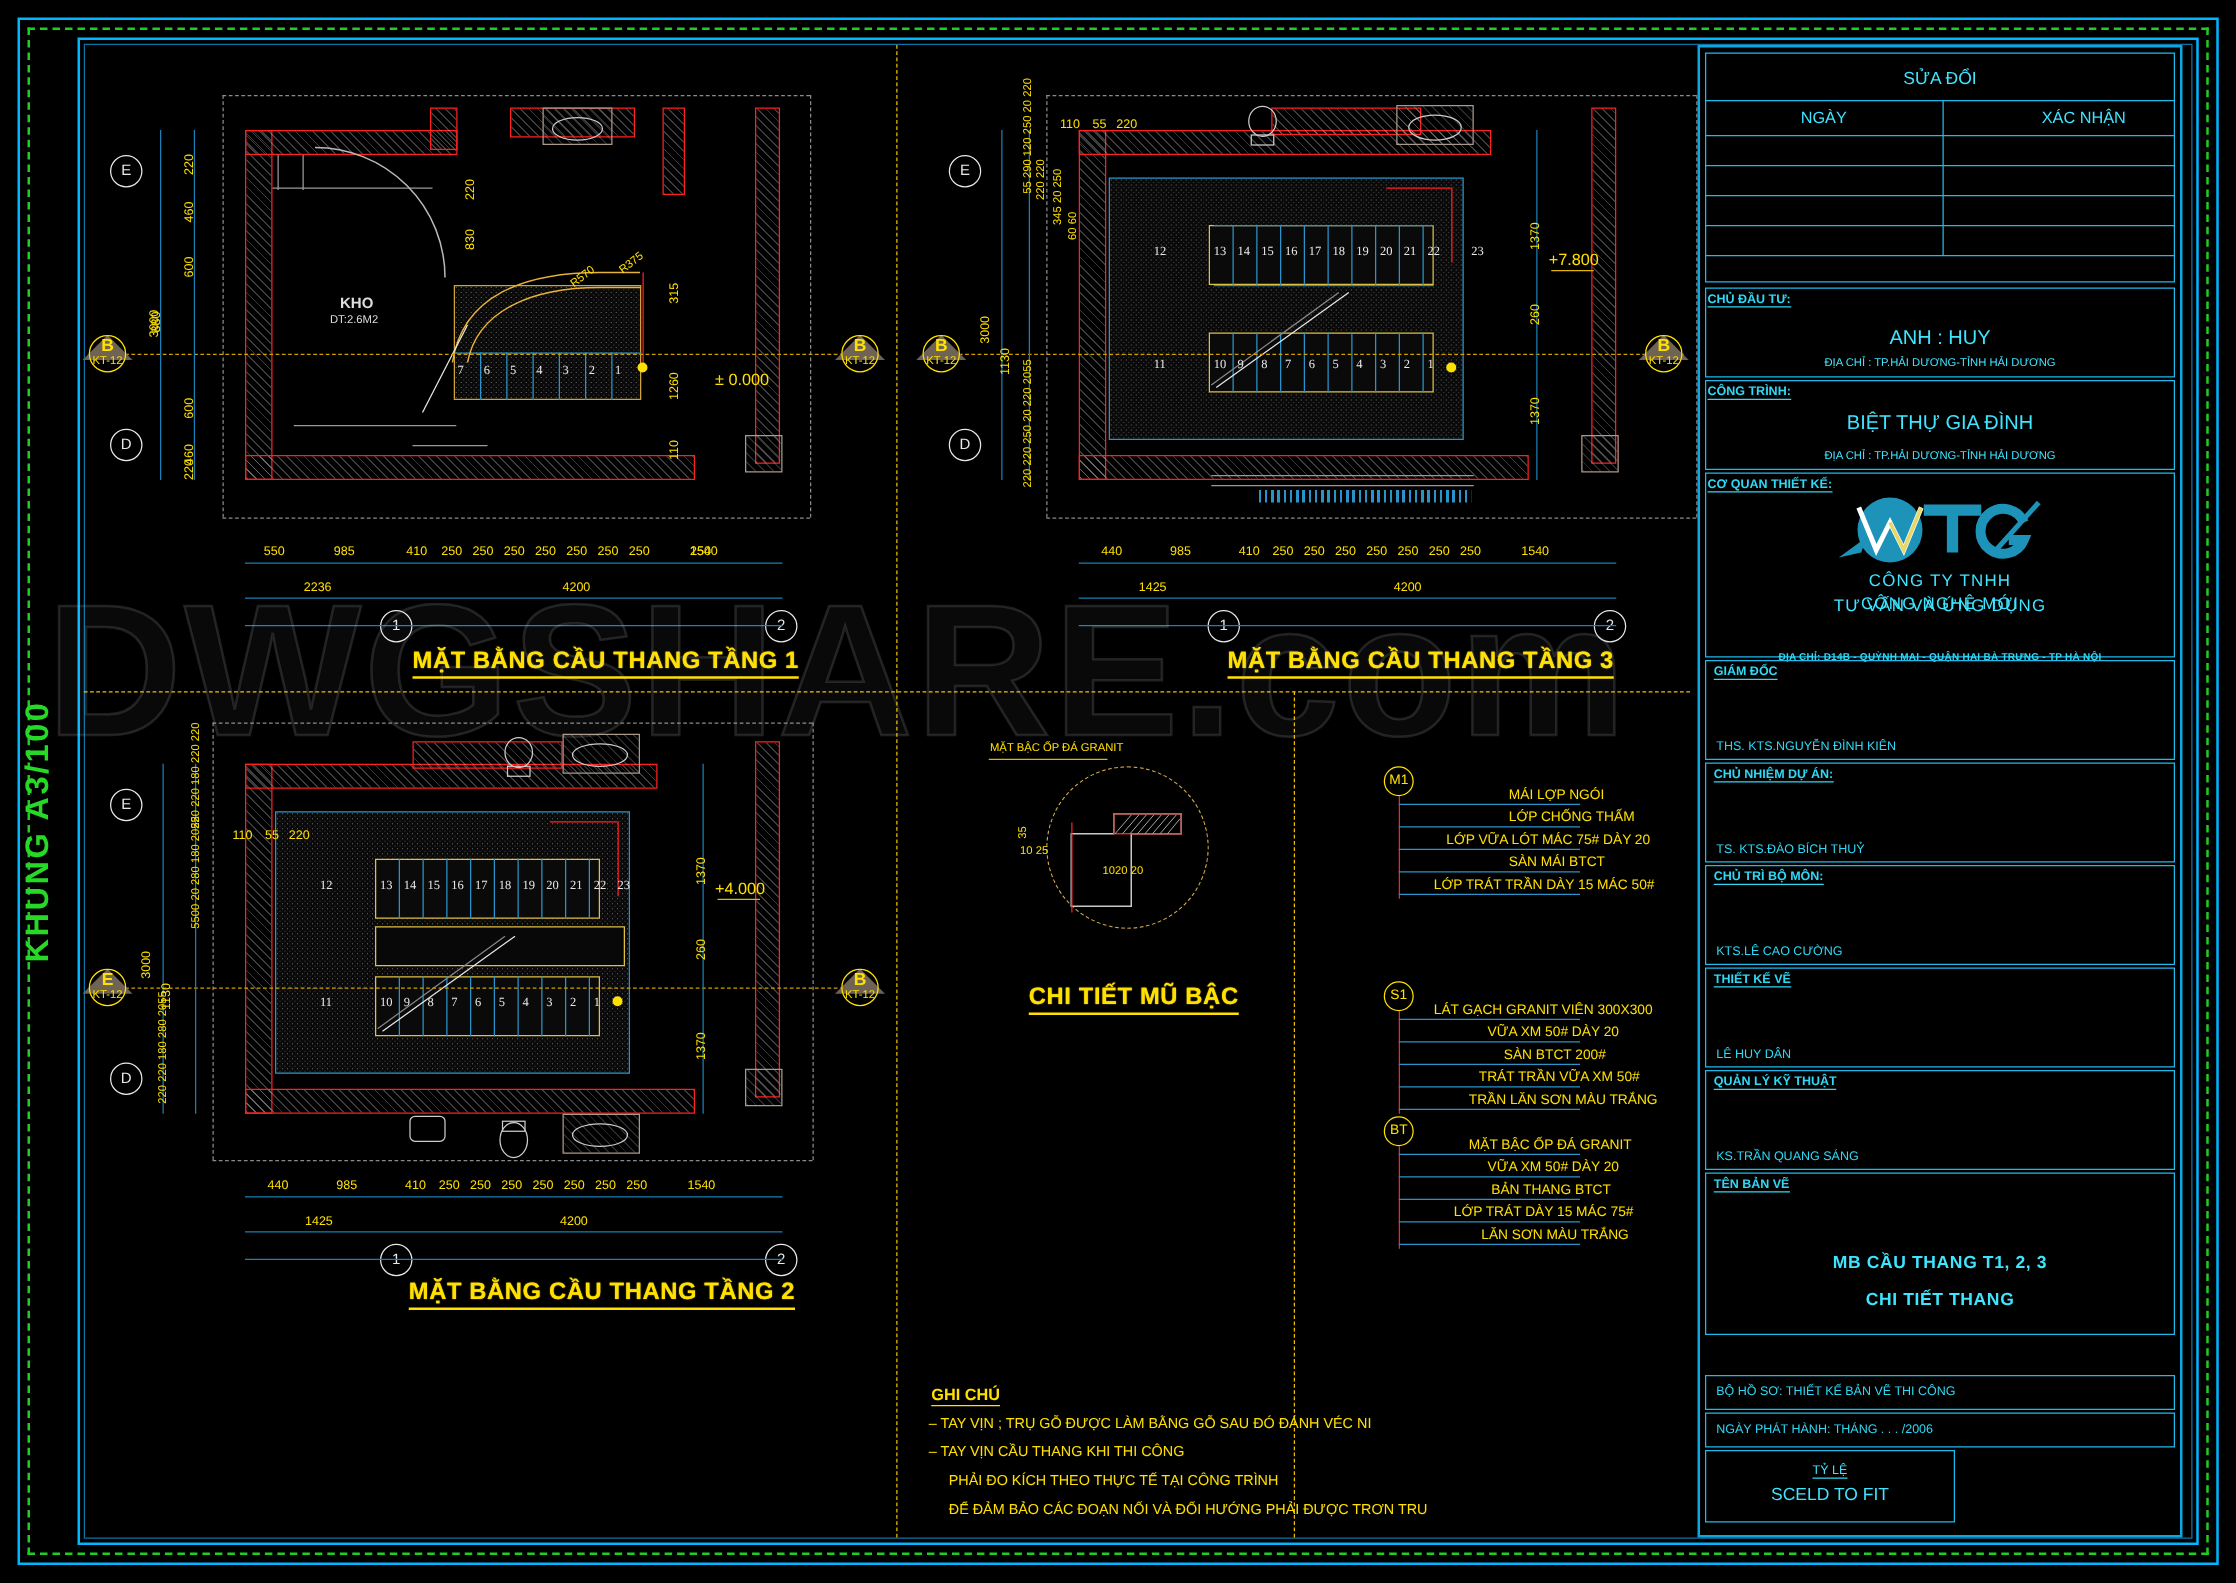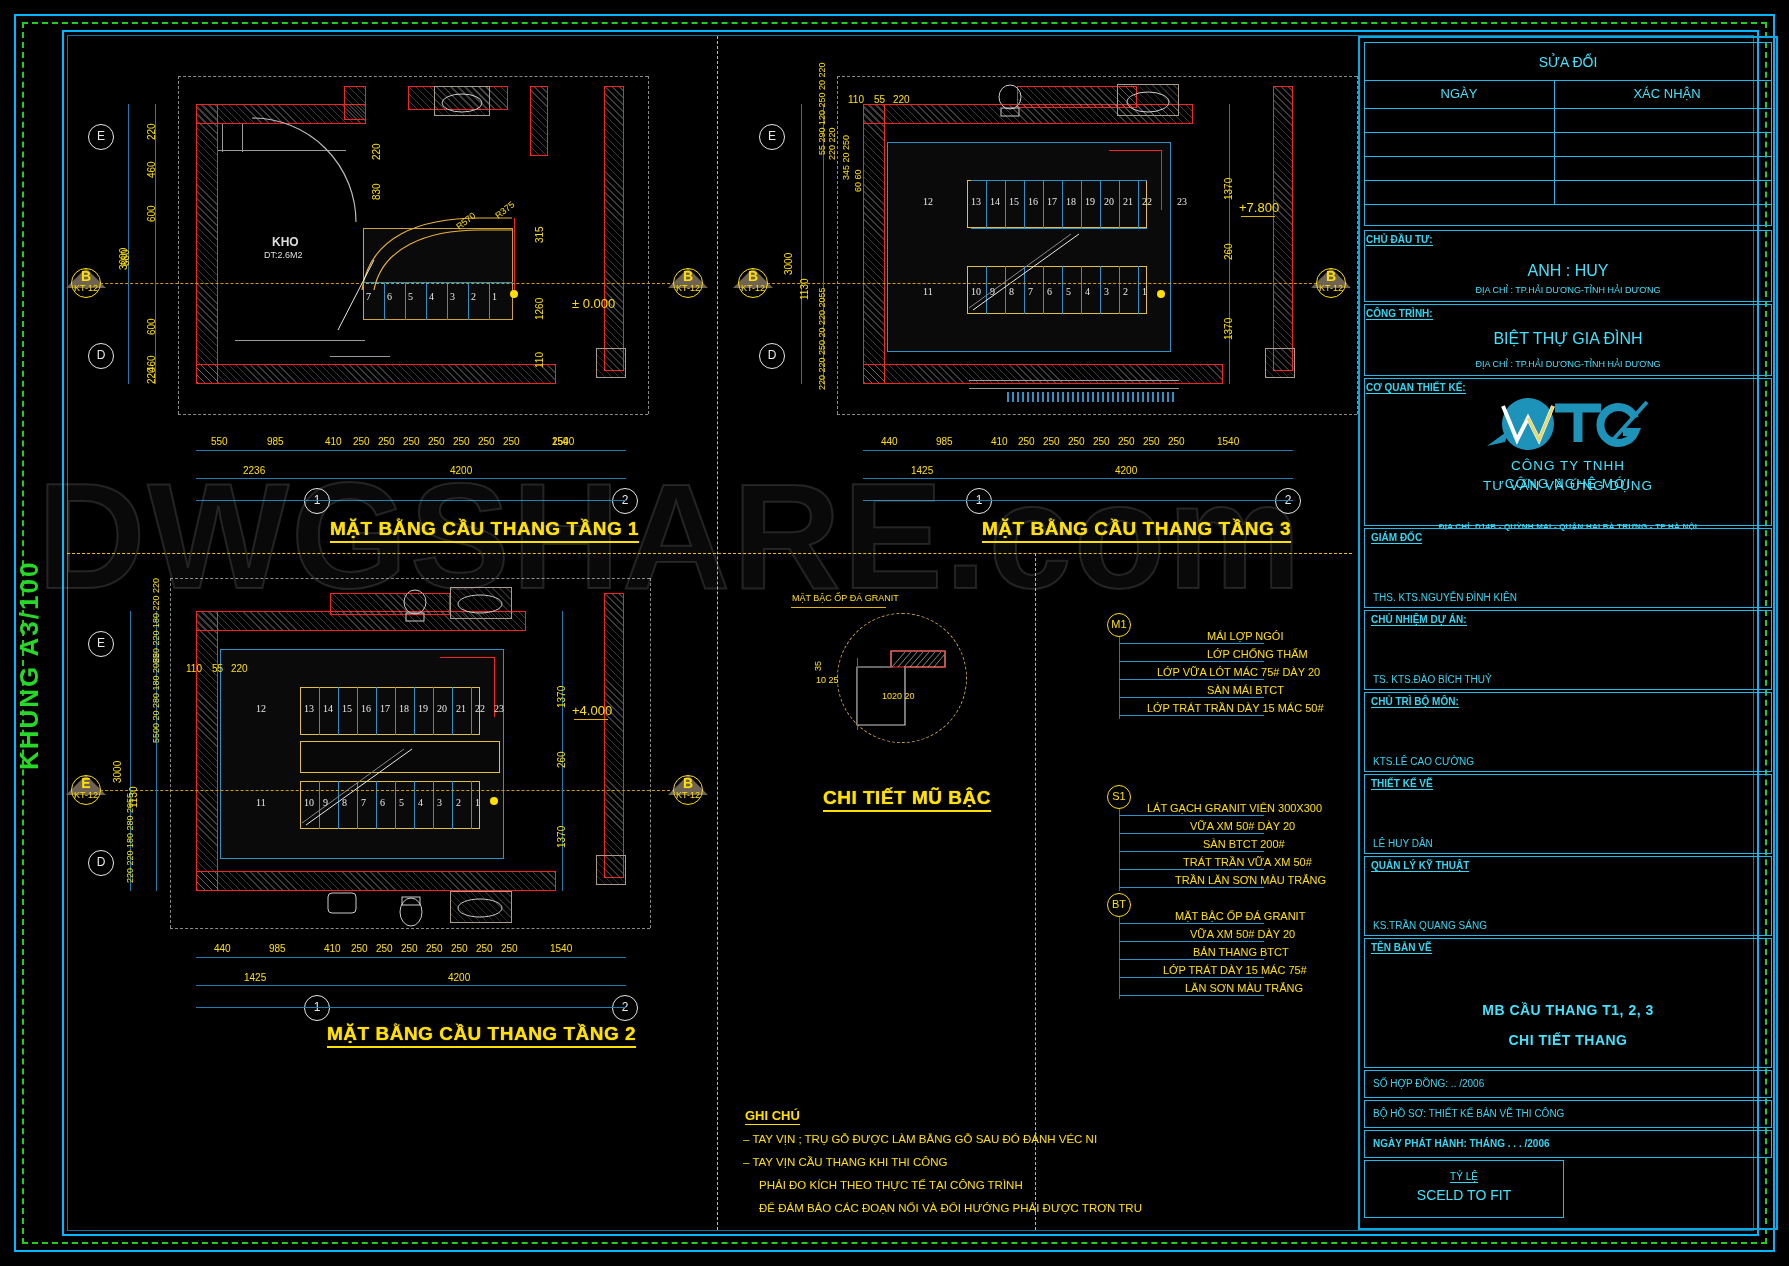--- a/index.html
+++ b/index.html
@@ -233,21 +233,21 @@
     color: #ffe000;
     font-size: 11.5px;
     white-space: nowrap;
     font-family: "Liberation Sans", sans-serif;
   }
 
   
   #titleblock {
     position: absolute;
     left: 1358px; top: 36px;
-    width: 420px; height: 1194px;
+    width: 388px; height: 1194px;
     border: 2px solid #0aa8e0;
     padding-left: 14px;
   }
   .tb-row {
     position: absolute;
     left: 4px; right: 4px;
     border: 1px solid #1fb9ec;
   }
   .tb-cap {
     position: absolute;
@@ -914,28 +914,25 @@
     <div class="tb-row" style="top:900px;height:130px;">
       <div class="tb-cap" style="top:3px;">TÊN BẢN VẼ</div>
       <div class="tb-center" style="top:62px;">
         <span class="dwg-title">MB CẦU THANG T1, 2, 3</span>
       </div>
       <div class="tb-center" style="top:92px;">
         <span class="dwg-title">CHI TIẾT THANG</span>
       </div>
     </div>
 
-    <div class="tb-row" style="top:1032px;height:28px;">
-      <div class="tb-small" style="left:8px;top:7px;">SỐ HỢP ĐỒNG: .. /2006</div>
-    </div>
     <div class="tb-row" style="top:1062px;height:28px;">
       <div class="tb-small" style="left:8px;top:7px;">BỘ HỒ SƠ: THIẾT KẾ BẢN VẼ THI CÔNG</div>
     </div>
     <div class="tb-row" style="top:1092px;height:28px;">
-      <div class="tb-small" style="left:8px;top:7px;font-weight:bold;">NGÀY PHÁT HÀNH:  THÁNG . . . /2006</div>
+      <div class="tb-small" style="left:8px;top:7px;">NGÀY PHÁT HÀNH:  THÁNG . . . /2006</div>
     </div>
     <div class="tb-row" style="top:1122px;height:58px;left:4px;width:200px;right:auto;">
       <div class="tb-center" style="top:5px;">
         <span class="tb-ul" style="font-size:10px;">TỶ LỆ</span>
       </div>
       <div class="tb-center" style="top:26px;font-size:14px;">SCELD TO FIT</div>
     </div>
   </div>
 
 </div>

